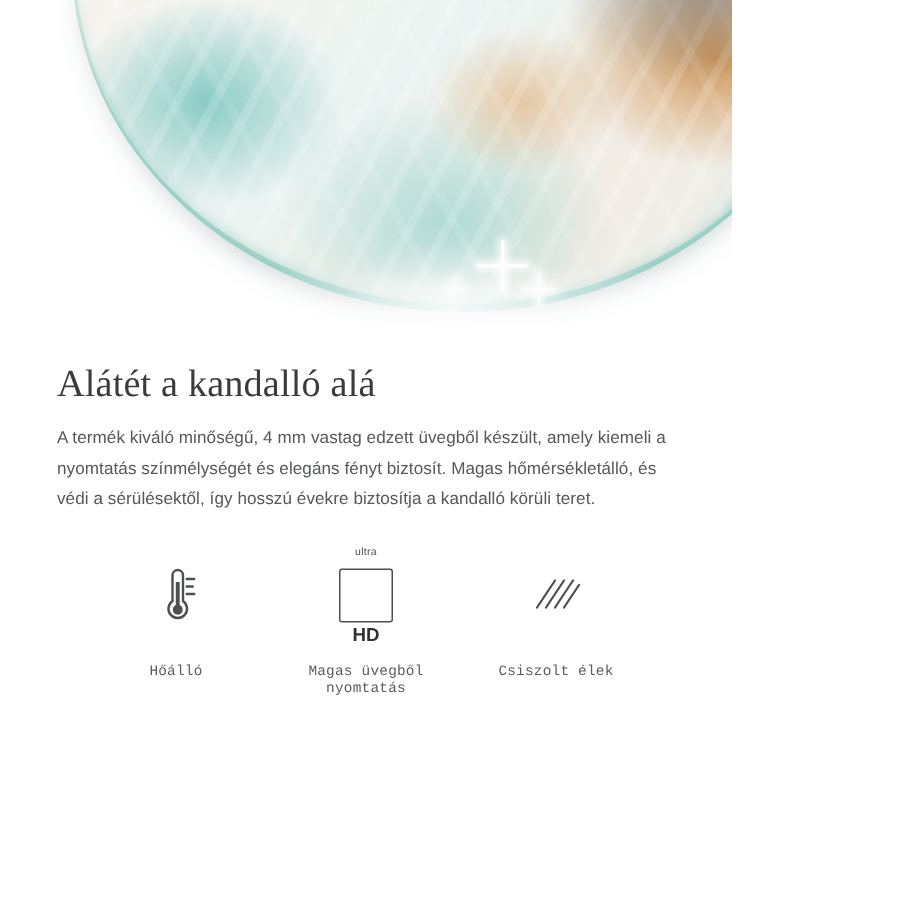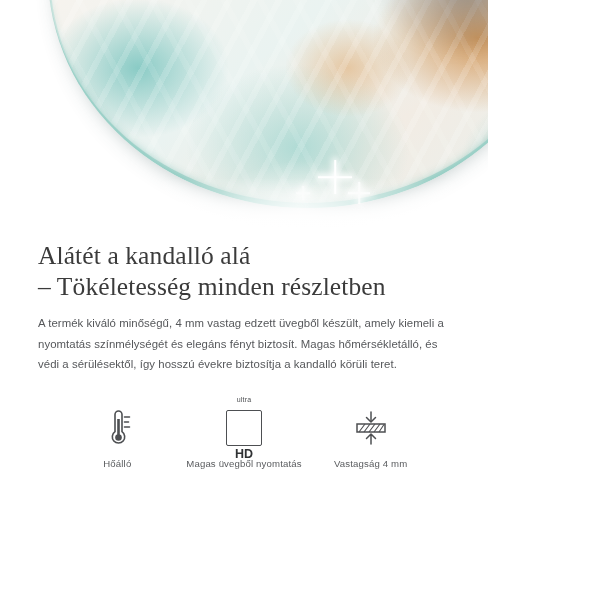--- a/index.html
+++ b/index.html
@@ -187,25 +187,26 @@
 
   .feature-icon {
     height: 46px;
     display: flex;
     align-items: center;
     justify-content: center;
     color: #4d4f52;
   }
 
   .feature-label {
-    margin-top: 7px;
+    margin-top: 22px;
     font-size: 9.6px;
     color: #5a5c5f;
     text-align: center;
     letter-spacing: .15px;
+    font-family: Liberation Mono, monospace;
   }
 
   .ultrahd-box {
     width: 34px;
     height: 34px;
     border: 1.5px solid #4d4f52;
     border-radius: 2px;
     display: flex;
     flex-direction: column;
     align-items: center;
@@ -240,21 +241,20 @@
     <span class="sparkle s1"></span>
     <span class="sparkle s2"></span>
     <span class="sparkle s3"></span>
     <div class="hero-bg"></div>
   </div>
 
   <div class="content">
 
     <h1 class="headline">
       <span>Alátét a kandalló alá</span>
-      <span class="l2">– Tökéletesség minden részletben</span>
     </h1>
 
     <p class="body-copy">A termék kiváló minőségű, 4 mm vastag edzett üvegből készült, amely kiemeli a nyomtatás színmélységét és elegáns fényt biztosít. Magas hőmérsékletálló, és védi a sérülésektől, így hosszú évekre biztosítja a kandalló körüli teret.</p>
 
     <div class="features">
 
       <div class="feature">
         <div class="feature-icon">
           <svg width="30" height="40" viewBox="0 0 30 40" fill="none" stroke="#4d4f52" stroke-width="1.6">
             <path d="M13 6.5a3.5 3.5 0 0 1 7 0v17.2a6.2 6.2 0 1 1-7 0V6.5z"></path>
@@ -271,30 +271,28 @@
           <div class="ultrahd-box">
             <span class="u1">ultra</span>
             <span class="u2">HD</span>
           </div>
         </div>
         <div class="feature-label">Magas üvegből nyomtatás</div>
       </div>
 
 
 
-
       <div class="feature">
         <div class="feature-icon">
-          <svg width="40" height="40" viewBox="0 0 40 40" fill="none" stroke="#4d4f52" stroke-width="1.5">
-            <path d="M20 4v9" stroke-linecap="round"></path>
-            <path d="M15.5 9.5 20 14l4.5-4.5" stroke-linecap="round" stroke-linejoin="round"></path>
-            <rect x="6" y="16" width="28" height="8"></rect>
-            <path d="M8 24 L14 16 M13 24 L19 16 M18 24 L24 16 M23 24 L29 16 M28 24 L33 16.5" stroke-width="1.1"></path>
-            <path d="M20 36v-9" stroke-linecap="round"></path>
-            <path d="M15.5 30.5 20 26l4.5 4.5" stroke-linecap="round" stroke-linejoin="round"></path>
+          <svg width="38" height="32" viewBox="0 0 38 32" fill="none" stroke="#4d4f52" stroke-width="1.5" stroke-linecap="round">
+            <path d="M6 24 L18 6"></path>
+            <path d="M12 24 L24 6"></path>
+            <path d="M18 24 L30 6"></path>
+            <path d="M24 24 L34 9"></path>
           </svg>
         </div>
-        <div class="feature-label">Vastagság 4 mm</div>
+        <div class="feature-label">Csiszolt élek</div>
       </div>
+
 
     </div>
   </div>
 </div>
 
 </body></html>

